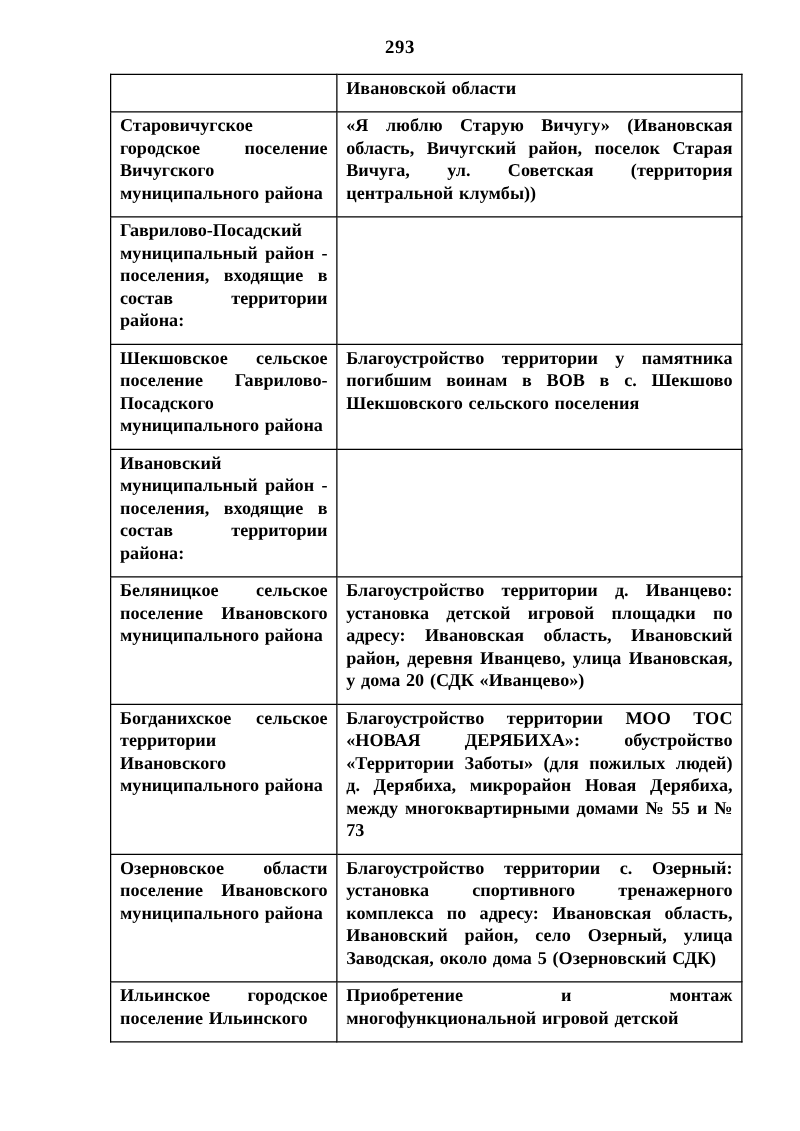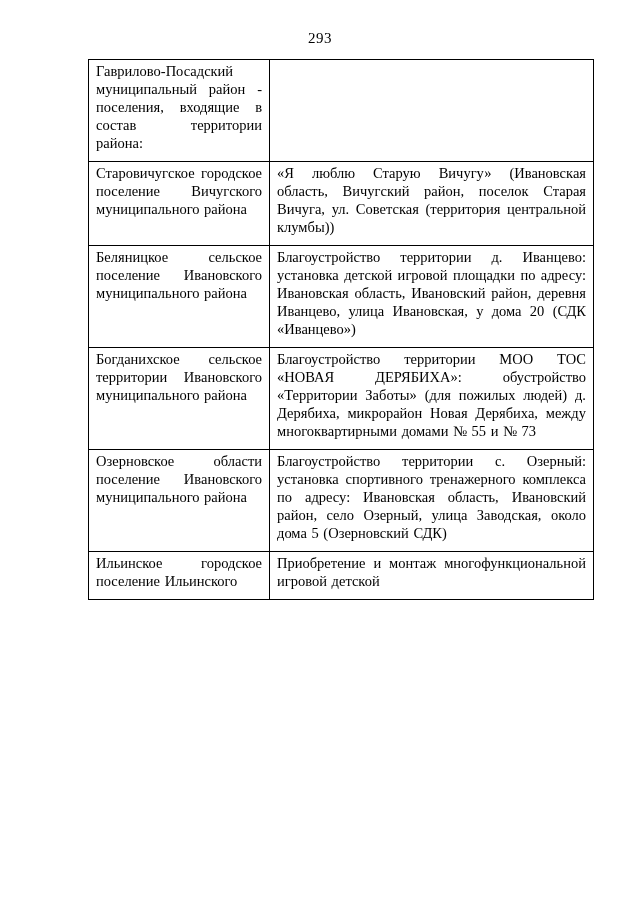--- a/index.html
+++ b/index.html
@@ -12,20 +12,21 @@
     height: 905px;
     overflow: hidden;
     font-family: "Liberation Serif", "DejaVu Serif", serif;
     color: #000000;
   }
   .page {
     position: relative;
     width: 640px;
     height: 869px;
     background: #ffffff;
+    font-weight: bold;
   }
   .page-number {
     text-align: center;
     padding-top: 30px;
     font-size: 15px;
     letter-spacing: 0.5px;
   }
   table.doc-table {
     border-collapse: collapse;
     table-layout: fixed;
@@ -48,26 +49,38 @@
 </style>
 </head>
 <body>
 
 <div class="page">
   <div class="page-number">293</div>
 
   <table class="doc-table">
     <tbody>
         <tr>
+          <td class="col-left"></td>
+          <td class="col-right">Ивановской области</td>
+        </tr>
+        <tr>
+          <td class="col-left">Старовичугское городское поселение Вичугского муниципального района</td>
+          <td class="col-right">«Я люблю Старую Вичугу» (Ивановская область, Вичугский район, поселок Старая Вичуга, ул. Советская (территория центральной клумбы))</td>
+        </tr>
+        <tr>
           <td class="col-left">Гаврилово-Посадский муниципальный район - поселения, входящие в состав территории района:</td>
           <td class="col-right"></td>
         </tr>
         <tr>
-          <td class="col-left">Старовичугское городское поселение Вичугского муниципального района</td>
-          <td class="col-right">«Я люблю Старую Вичугу» (Ивановская область, Вичугский район, поселок Старая Вичуга, ул. Советская (территория центральной клумбы))</td>
+          <td class="col-left">Шекшовское сельское поселение Гаврилово-Посадского муниципального района</td>
+          <td class="col-right">Благоустройство территории у памятника погибшим воинам в ВОВ в с. Шекшово Шекшовского сельского поселения</td>
+        </tr>
+        <tr>
+          <td class="col-left">Ивановский муниципальный район - поселения, входящие в состав территории района:</td>
+          <td class="col-right"></td>
         </tr>
         <tr>
           <td class="col-left">Беляницкое сельское поселение Ивановского муниципального района</td>
           <td class="col-right">Благоустройство территории д. Иванцево: установка детской игровой площадки по адресу: Ивановская область, Ивановский район, деревня Иванцево, улица Ивановская, у дома 20 (СДК «Иванцево»)</td>
         </tr>
         <tr>
           <td class="col-left">Богданихское сельское территории Ивановского муниципального района</td>
           <td class="col-right">Благоустройство территории МОО ТОС «НОВАЯ ДЕРЯБИХА»: обустройство «Территории Заботы» (для пожилых людей) д. Дерябиха, микрорайон Новая Дерябиха, между многоквартирными домами № 55 и № 73</td>
         </tr>
         <tr>

